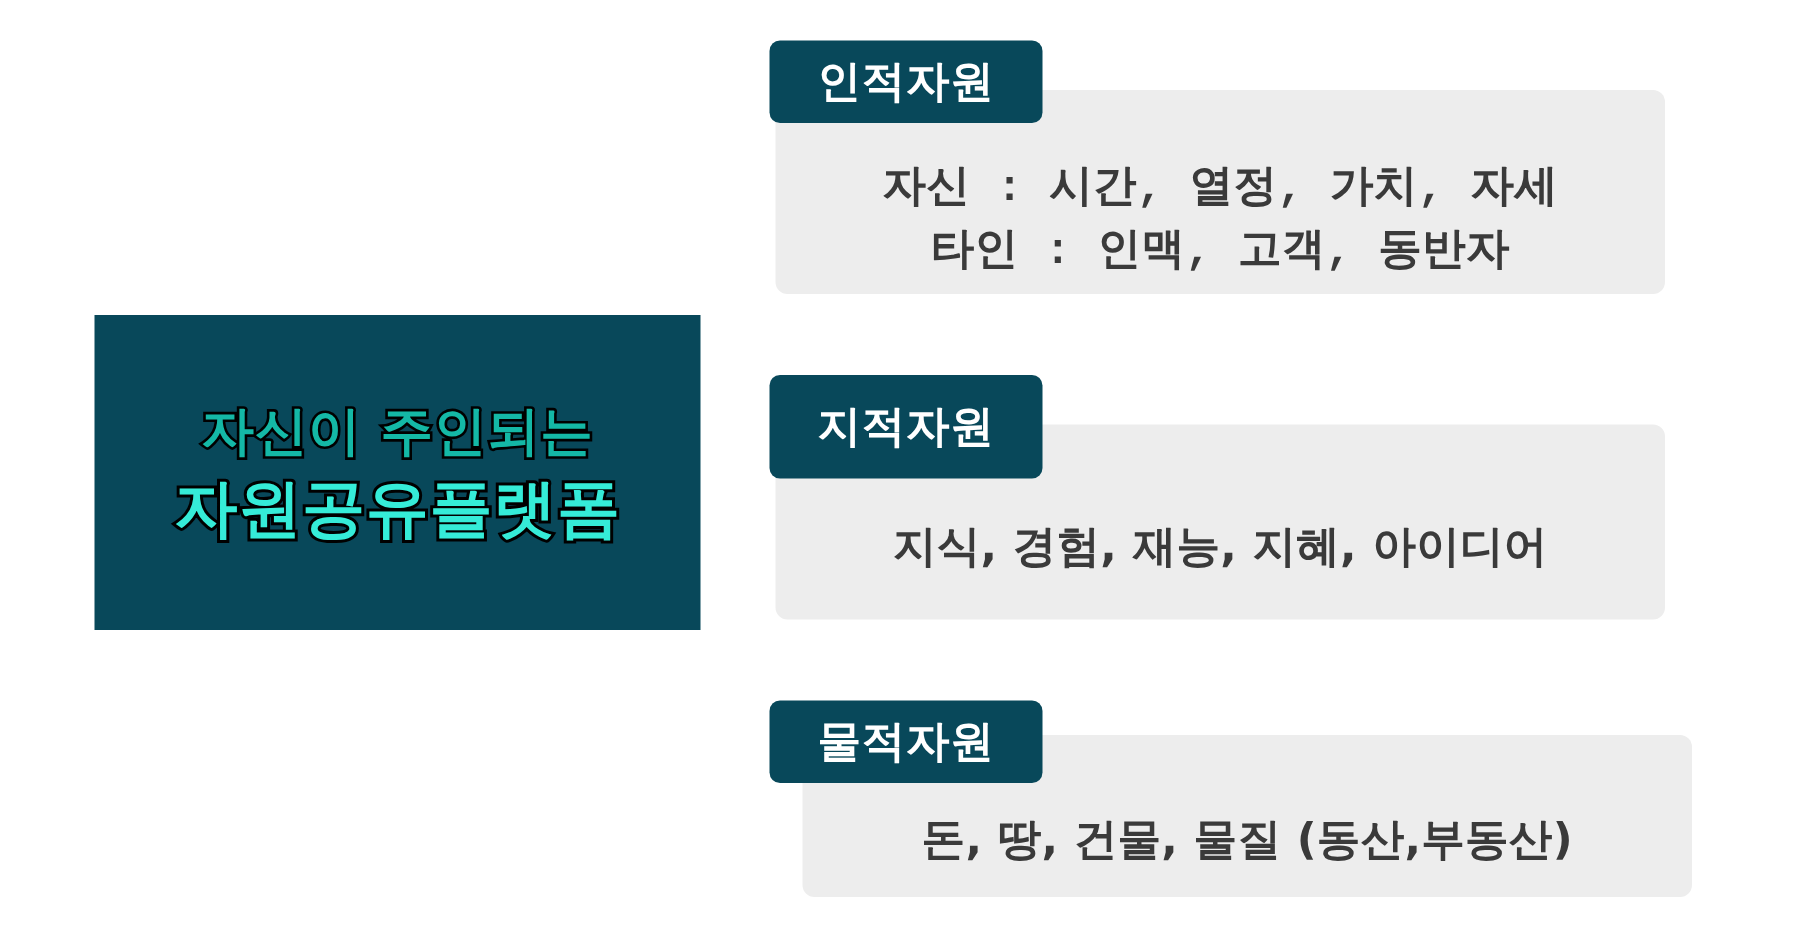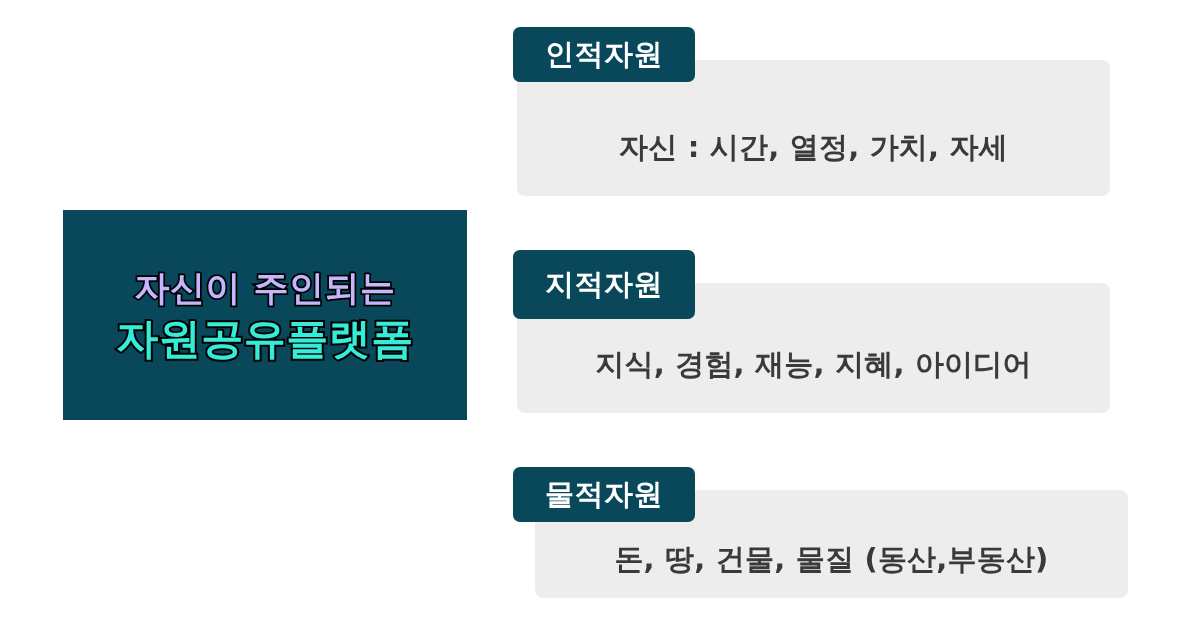--- a/index.html
+++ b/index.html
@@ -27,21 +27,21 @@
     display: flex;
     flex-direction: column;
     align-items: center;
     justify-content: center;
     box-sizing: border-box;
   }
   #hero-line-1 {
     font-size: 35px;
     font-weight: 700;
     letter-spacing: 0.5px;
-    color: #c4b5fd;
+    color: #14b8a6;
     line-height: 1.28;
     text-align: center;
     -webkit-text-stroke: 3.5px #000000;
     paint-order: stroke fill;
     white-space: nowrap;
   }
   #hero-line-2 {
     font-size: 42px;
     font-weight: 700;
     letter-spacing: 0.5px;
@@ -87,21 +87,21 @@
     color: #3a3a3a;
     font-size: 29px;
     font-weight: 700;
     letter-spacing: 0.2px;
     line-height: 1.45;
     text-align: center;
     white-space: nowrap;
   }
 
   
-  #section-human .section-body { left: 517px; top: 60px; width: 593px; height: 136px; padding-top: 22px; }
+  #section-human .section-body { left: 517px; top: 60px; width: 593px; height: 136px; padding-top: 22px; font-family: Liberation Mono, monospace; }
   #section-human .section-tag  { left: 513px; top: 27px; width: 182px; height: 55px; }
   #section-human .lines { margin-top: 16px; }
 
   
   #section-intellectual .section-body { left: 517px; top: 283px; width: 593px; height: 130px; padding-top: 18px; }
   #section-intellectual .section-tag  { left: 513px; top: 250px; width: 182px; height: 69px; }
   #section-intellectual .lines { margin-top: 14px; }
 
   
   #section-physical .section-body { left: 517px; top: 490px; width: 593px; height: 108px; padding-top: 16px; margin-left: 18px; }
@@ -113,20 +113,21 @@
 
 <div id="hero-panel">
   <div id="hero-line-1">자신이 주인되는</div>
   <div id="hero-line-2">자원공유플랫폼</div>
 </div>
 
 <div class="section" id="section-human">
   <div class="section-body">
     <div class="lines">
       <div class="body-line">자신 : 시간, 열정, 가치, 자세</div>
+      <div class="body-line">타인 : 인맥, 고객, 동반자</div>
     </div>
   </div>
   <div class="section-tag">인적자원</div>
 </div>
 
 <div class="section" id="section-intellectual">
   <div class="section-body">
     <div class="lines">
       <div class="body-line">지식, 경험, 재능, 지혜, 아이디어</div>
     </div>

